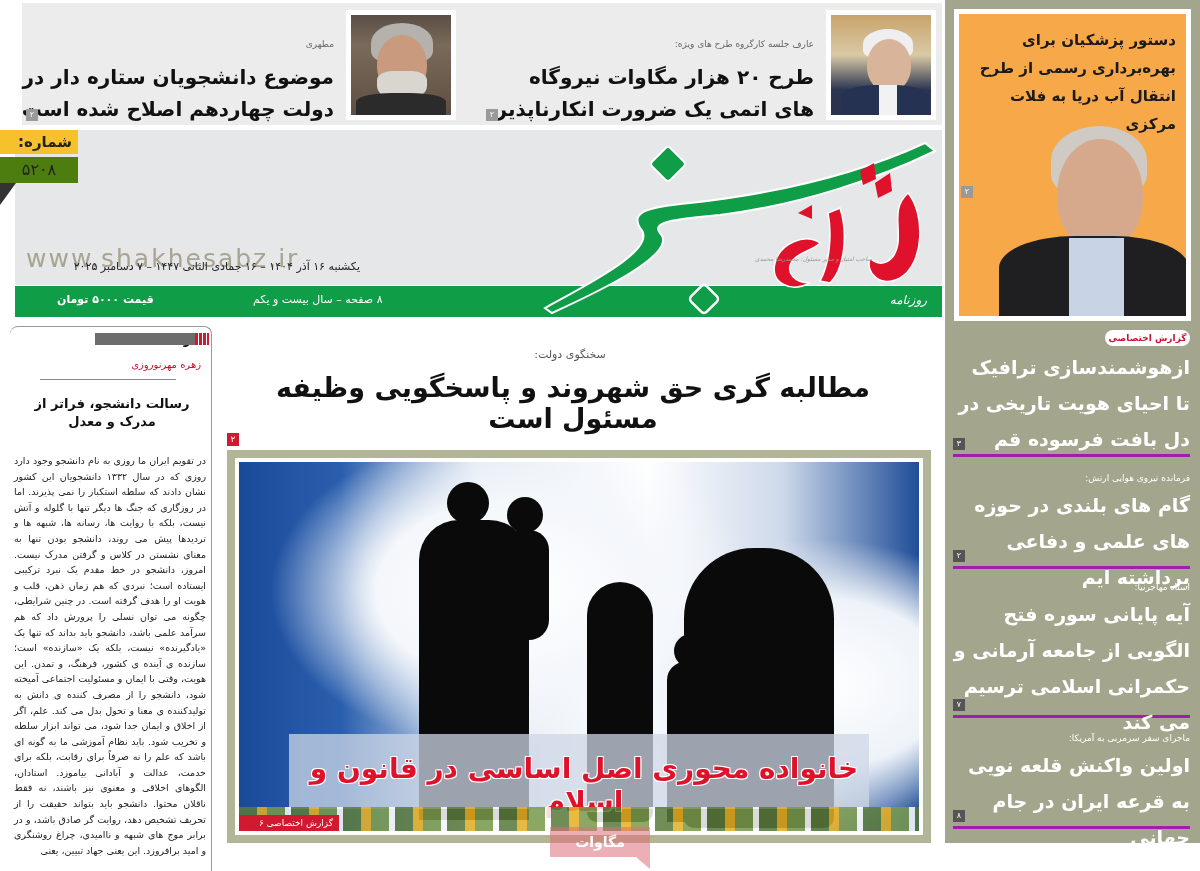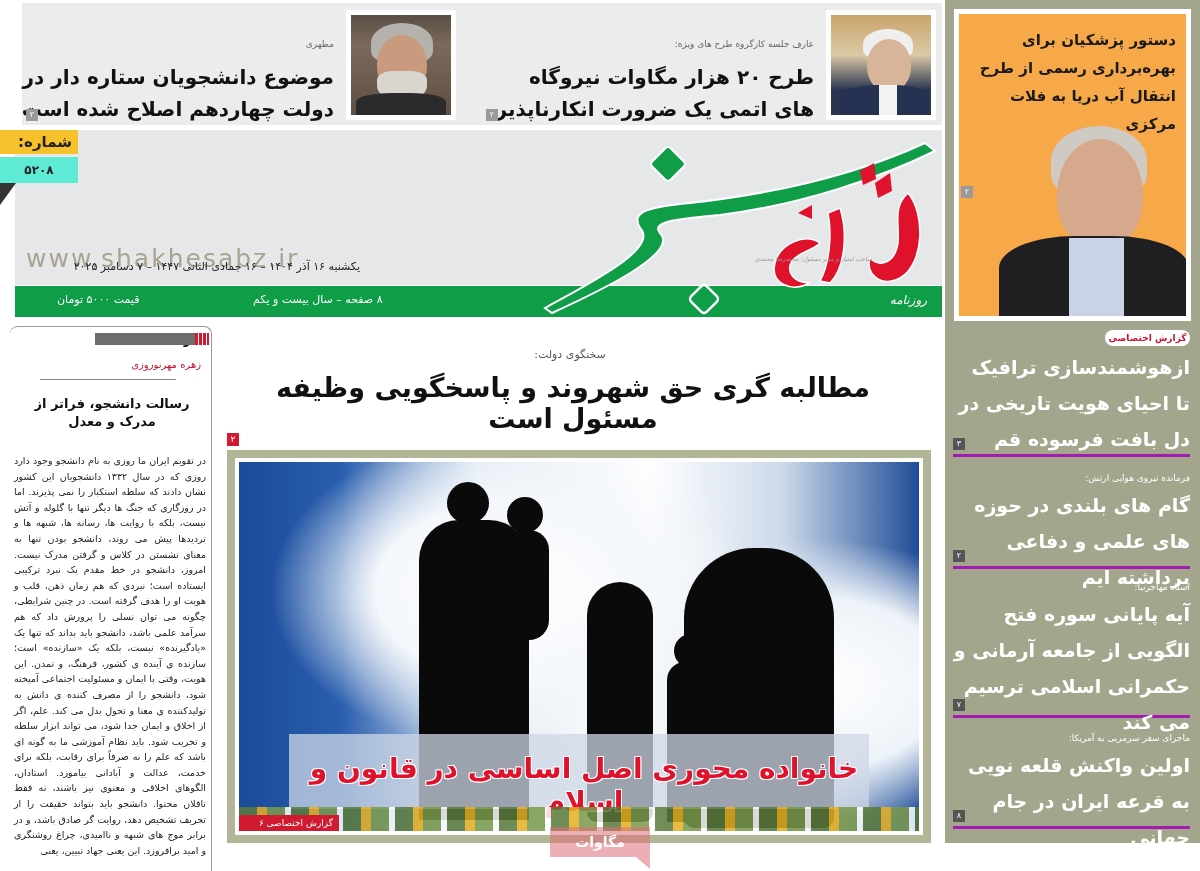--- a/index.html
+++ b/index.html
@@ -33,29 +33,29 @@
   .badge { position: absolute; left: 160px; top: 330px; width: 85px; height: 16px; background: #fff; border-radius: 8px; color: #c8102e; font-size: 9px; font-weight: bold; text-align: center; line-height: 16px; }
   .rstory { position: absolute; left: 8px; width: 237px; border-bottom: 3px solid #a21caf; }
   .rstory .kick { font-size: 9px; color: #fff; text-align: right; margin-bottom: 4px; }
   .rstory .head { font-size: 19px; font-weight: bold; color: #fff; text-align: right; line-height: 36px; }
   .rstory .pg { position: absolute; left: 0; bottom: 4px; width: 12px; height: 12px; background: #555; color: #fff; font-size: 8px; text-align: center; line-height: 12px; }
 
   
   .masthead { position: absolute; left: 15px; top: 130px; width: 927px; height: 155px; background: #e6e7e8; }
   .issue-box { position: absolute; left: 0; top: 130px; width: 80px; height: 52px; }
   .issue-label { position: absolute; left: 0; top: 0; width: 78px; height: 24px; background: #f6c12b; font-size: 15px; font-weight: bold; color: #222; text-align: right; padding-right: 6px; line-height: 24px; }
-  .issue-num { position: absolute; left: 0; top: 27px; width: 78px; height: 26px; background: #5eead4; font-size: 12px; font-weight: bold; color: #222; text-align: center; line-height: 26px; letter-spacing: 2px; }
+  .issue-num { position: absolute; left: 0; top: 27px; width: 78px; height: 26px; background: #4d7c0f; font-size: 16px; font-weight: normal; color: #222; text-align: center; line-height: 26px; letter-spacing: 2px; }
   .issue-corner { position: absolute; left: 0; top: 183px; width: 0; height: 0; border-top: 22px solid #333; border-right: 16px solid transparent; }
 
   .website { position: absolute; left: 26px; top: 220px; font-family: "DejaVu Sans", sans-serif; font-size: 25px; color: #a9a491; letter-spacing: 2px; direction: ltr; margin-top: 24px; }
   .dateline { position: absolute; left: 20px; top: 260px; width: 340px; font-size: 11px; color: #222; text-align: right; }
 
   .greenbar { position: absolute; left: 15px; top: 286px; width: 927px; height: 31px; background: #0f9d48; }
   .greenbar .pages { position: absolute; left: 238px; top: 7px; font-size: 11px; color: #fff; }
-  .greenbar .price { position: absolute; left: 42px; top: 7px; font-size: 11px; color: #fff; }
+  .greenbar .price { position: absolute; left: 42px; top: 7px; font-size: 11px; color: #fff; font-weight: bold; }
   .greenbar .daily { position: absolute; right: 15px; top: 7px; font-size: 12px; font-style: italic; color: #fff; }
 
   .logo { position: absolute; left: 530px; top: 133px; width: 410px; height: 185px; }
   .logo svg { width: 100%; height: 100%; }
 
   
   .editorial { position: absolute; left: 10px; top: 326px; width: 202px; height: 545px; border: 1px solid #999; border-radius: 8px 8px 0 0; border-bottom: none; border-left: none; }
   .ed-header { position: absolute; right: 8px; top: 6px; font-size: 12px; font-weight: bold; }
   .ed-bar { position: absolute; left: 85px; top: 6px; width: 100px; height: 12px; background: #6d6d6d; }
   .ed-bar-red { position: absolute; left: 185px; top: 6px; width: 14px; height: 12px; background: repeating-linear-gradient(90deg,#d1192f 0 3px,#fff 3px 4px); }

